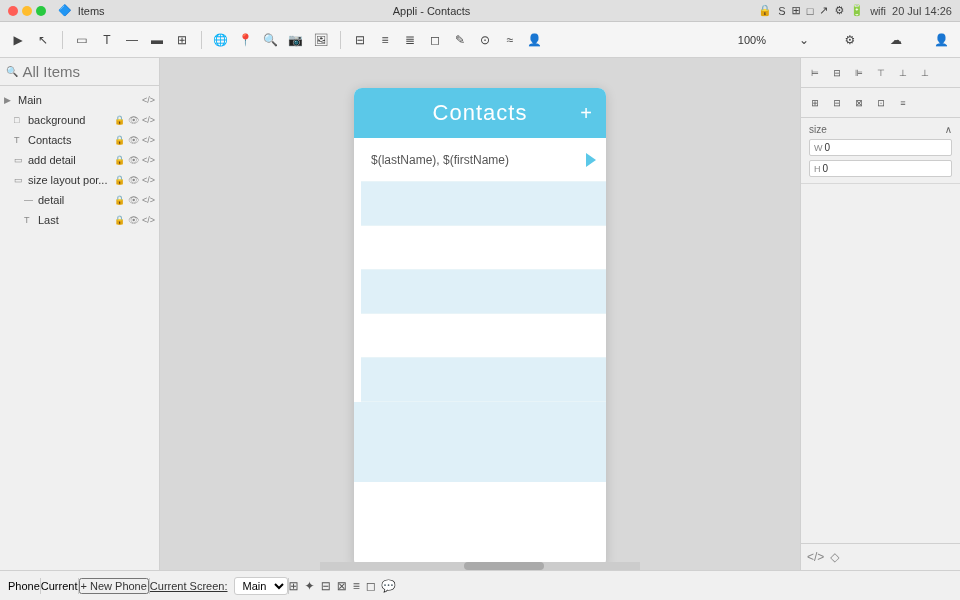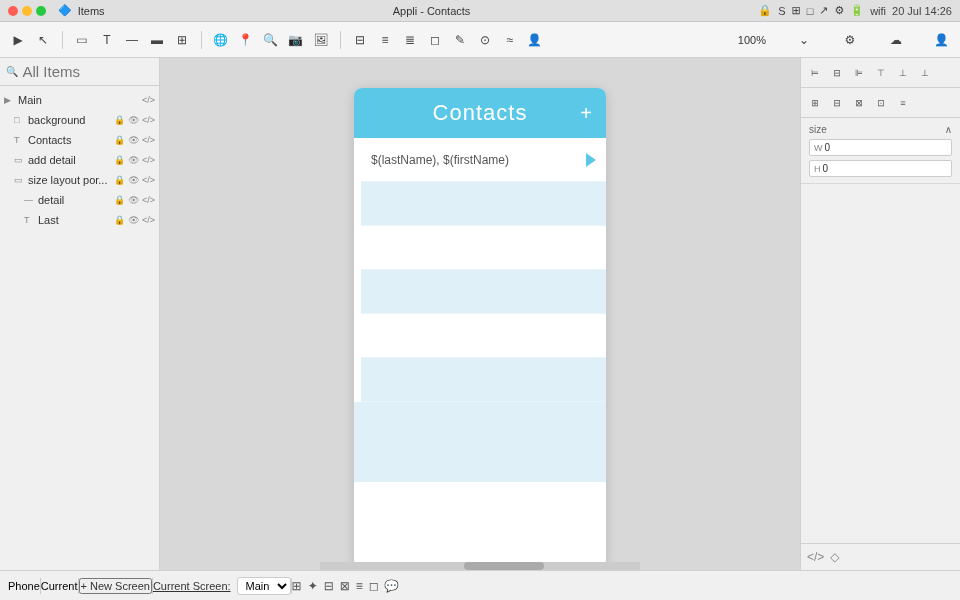--- a/index.html
+++ b/index.html
@@ -444,21 +444,21 @@
   <div class="bottom-section">
     <span>Phone</span>
   </div>
   <div class="bottom-separator"></div>
   <div class="bottom-section">
     <span>Current</span>
   </div>
   <div class="bottom-separator"></div>
   <div class="bottom-section">
     <button class="new-screen-btn">
-      <span>+ New Screen</span>
+      <span>+ New Phone</span>
     </button>
   </div>
   <div class="bottom-separator"></div>
   <div class="bottom-section">
     <span class="bottom-label">Current Screen:</span>
     <select class="screen-select">
       <option>Main</option>
     </select>
   </div>
   <div class="bottom-separator"></div>

